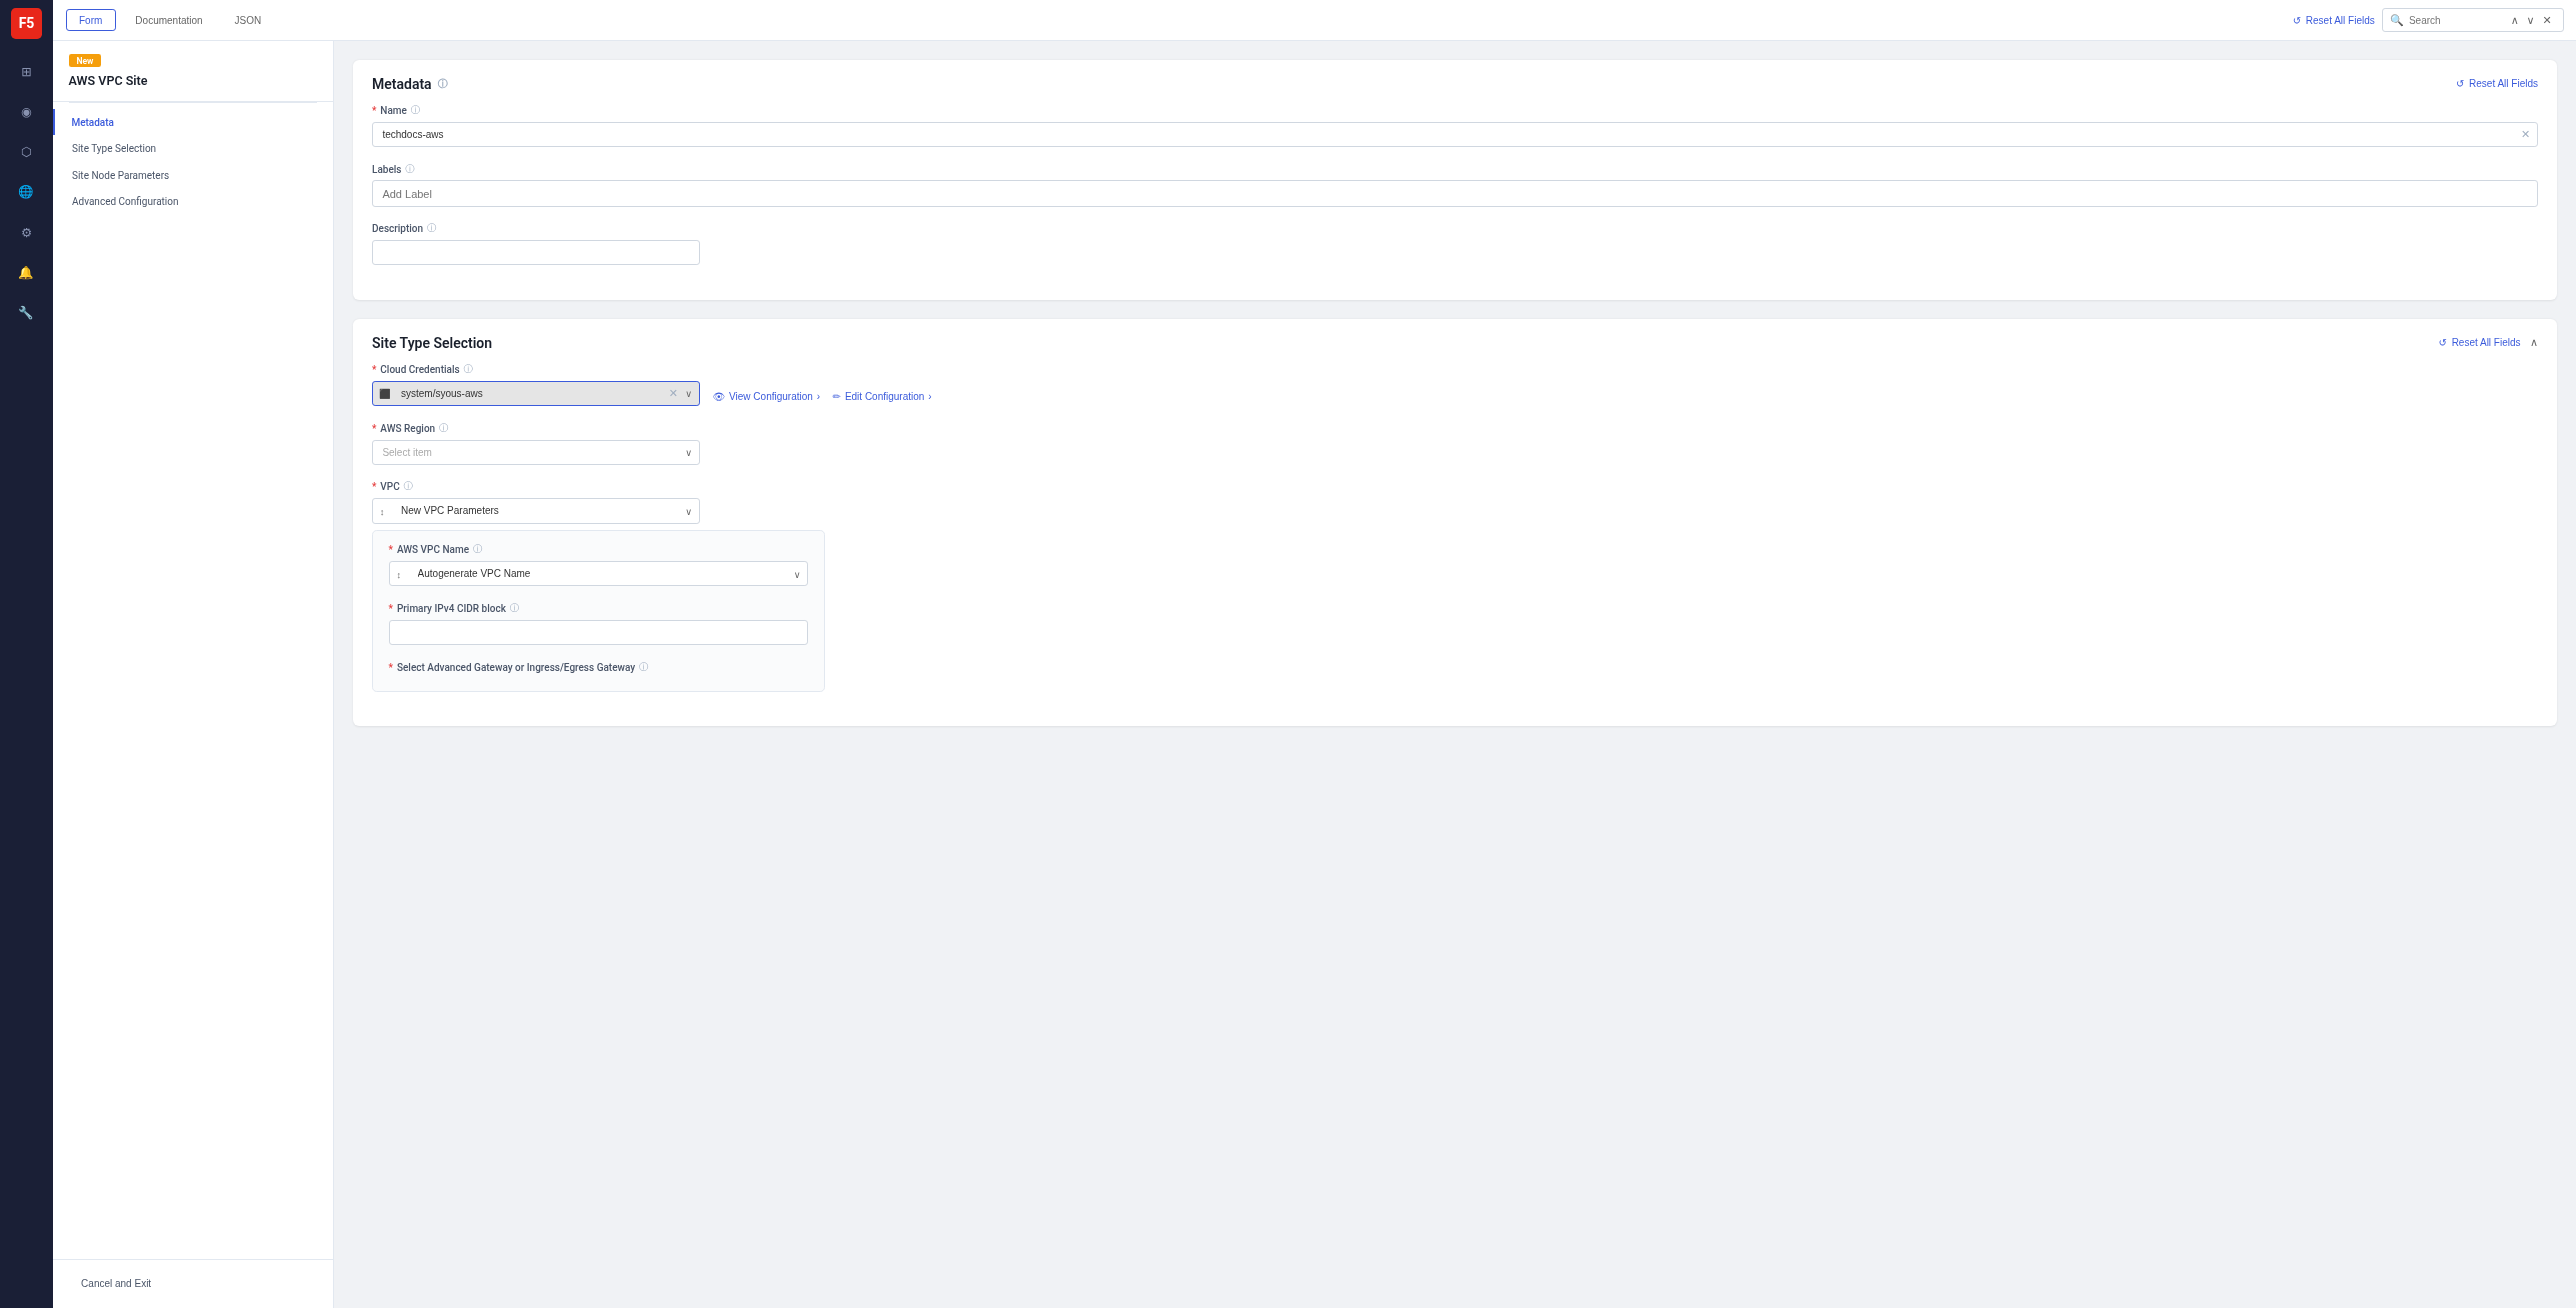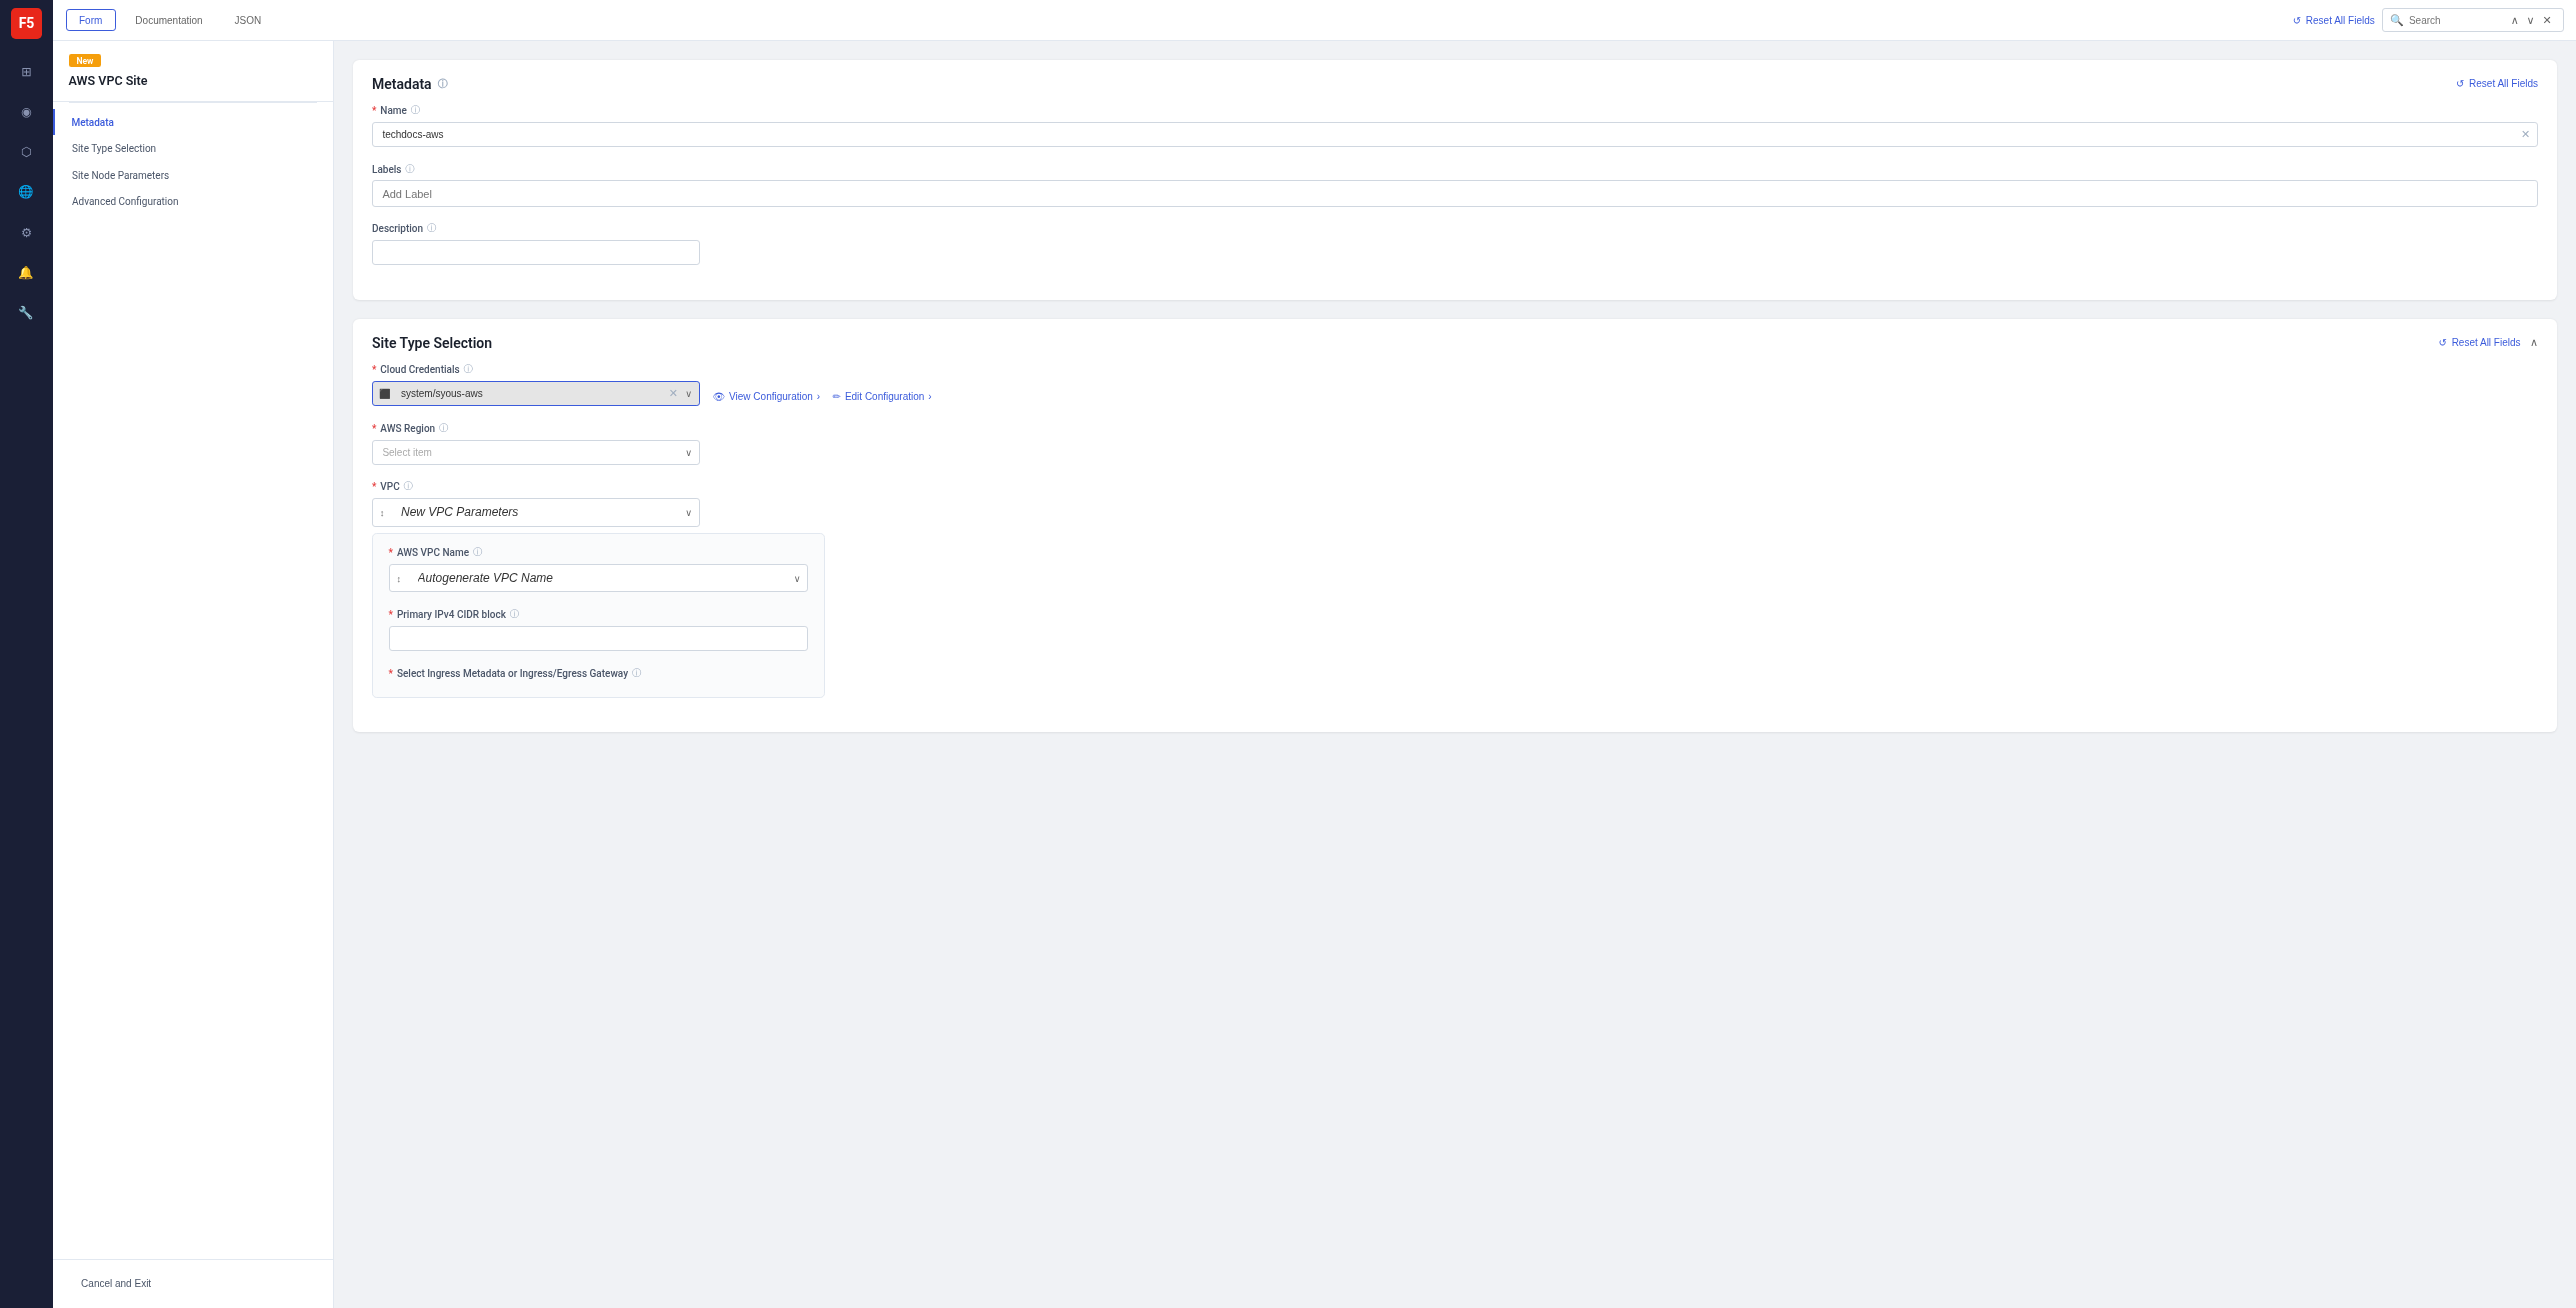--- a/index.html
+++ b/index.html
@@ -66,21 +66,21 @@
     .select-wrapper select { appearance: none; width: 100%; border: 1.2px solid #3b5bdb; border-radius: 3.1px; padding: 6.2px 28px 6.2px 28px; font-size: 10px; color: #333; outline: none; background: #e5e5e5; cursor: pointer; }
     .select-wrapper .select-icon { position: absolute; left: 7.8px; color: #3b5bdb; font-size: 9.4px; }
     .select-wrapper .select-arrow { position: absolute; right: 7.8px; color: #666; font-size: 9.4px; pointer-events: none; }
     .select-clear { position: absolute; right: 22px; color: #a0aec0; cursor: pointer; font-size: 11px; background: none; border: none; }
 
     .select-plain { position: relative; }
     .select-plain select { appearance: none; width: 100%; border: 1.2px solid #d0d7e0; border-radius: 3.1px; padding: 6.2px 28px 6.2px 9.4px; font-size: 10px; color: #aaa; outline: none; background: white; cursor: pointer; }
     .select-plain .select-arrow { position: absolute; right: 7.8px; top: 50%; transform: translateY(-50%); color: #666; font-size: 9.4px; pointer-events: none; }
 
     .select-with-icon { position: relative; }
-    .select-with-icon select { appearance: none; width: 100%; border: 1.2px solid #d0d7e0; border-radius: 3.1px; padding: 6.2px 28px 6.2px 28px; font-size: 12px; color: #333; outline: none; background: white; cursor: pointer; font-style: italic; }
+    .select-with-icon select { appearance: none; width: 100%; border: 1.2px solid #d0d7e0; border-radius: 3.1px; padding: 6.2px 28px 6.2px 28px; font-size: 10px; color: #333; outline: none; background: white; cursor: pointer; }
     .select-with-icon .select-icon { position: absolute; left: 7.8px; top: 50%; transform: translateY(-50%); color: #666; font-size: 9.4px; pointer-events: none; }
     .select-with-icon .select-arrow { position: absolute; right: 7.8px; top: 50%; transform: translateY(-50%); color: #666; font-size: 9.4px; pointer-events: none; }
 
     .config-actions { display: flex; align-items: center; gap: 12.5px; margin-top: 6.2px; }
     .config-link { display: flex; align-items: center; gap: 3.9px; color: #3b5bdb; text-decoration: none; font-size: 10px; cursor: pointer; background: none; border: none; }
 
     
     .nested-section { border: 1.2px solid #e2e8f0; border-radius: 4.7px; padding: 12.5px 15.6px; margin-top: 6.2px; background: #fafbfc; }
 
     
@@ -299,21 +299,21 @@
                     <span class="required">*</span>
                     <span>Primary IPv4 CIDR block</span>
                     <span style="color:#a0aec0; font-size:9.4px; cursor:pointer;">ⓘ</span>
                   </div>
                   <input type="text" class="form-input" style="width: 100%;">
                 </div>
 
                 <div class="form-group" style="margin-bottom:0;">
                   <div class="form-label">
                     <span class="required">*</span>
-                    <span>Select Ingress Metadata or Ingress/Egress Gateway</span>
+                    <span>Select Advanced Gateway or Ingress/Egress Gateway</span>
                     <span style="color:#a0aec0; font-size:9.4px; cursor:pointer;">ⓘ</span>
                   </div>
                 </div>
               </div>
             </div>
 
           </div>
         </div>
 
       </div>

